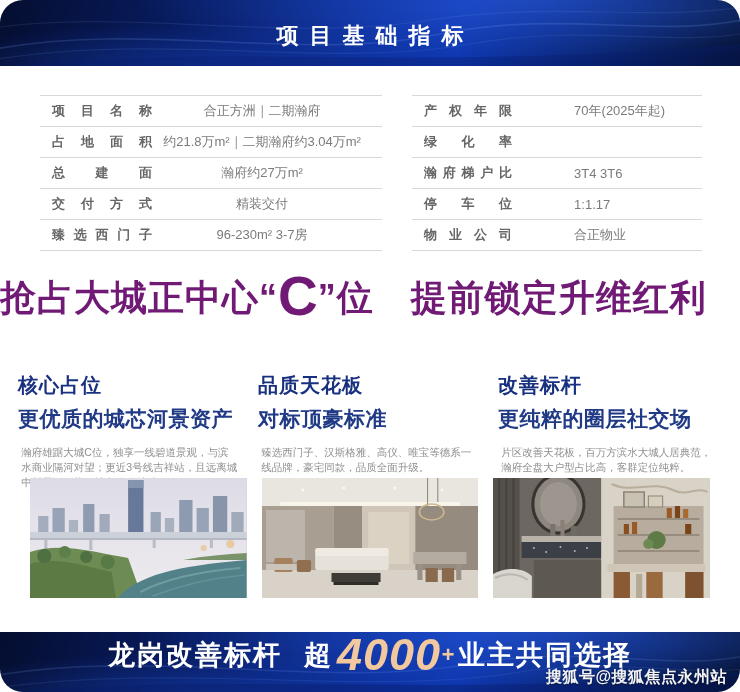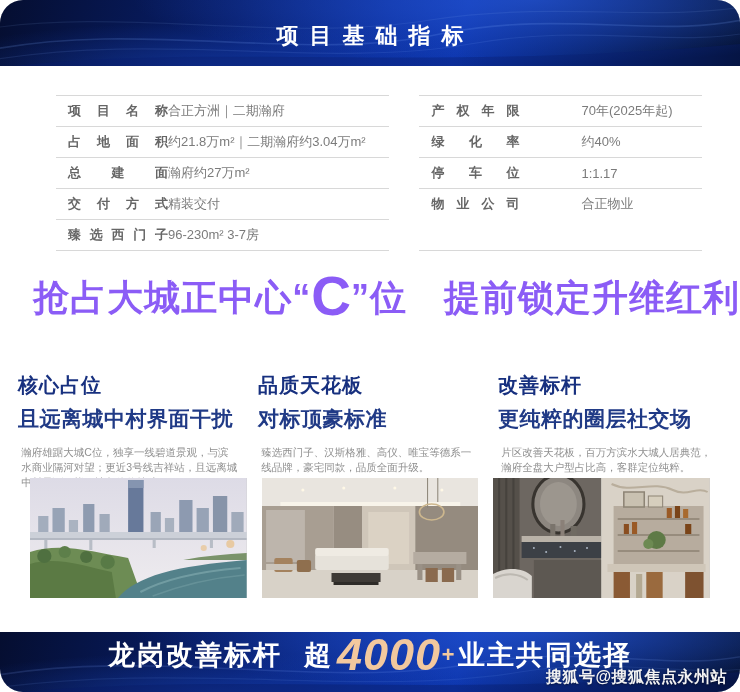--- a/index.html
+++ b/index.html
@@ -21,42 +21,42 @@
   .band-bottom { top:632px; height:60px; }
   .band svg.waves { position:absolute; inset:0; width:100%; height:100%; }
 
   .page-title {
     position:relative; z-index:2; text-align:center; margin-top:21px;
     color:#ffffff; font-size:22px; font-weight:700; letter-spacing:11px; text-indent:11px;
   }
 
   
   .spec-table {
-    position:absolute; top:95px; left:56px; right:38px;
+    position:absolute; top:95px; left:40px; right:38px;
     display:flex; gap:30px;
   }
   .spec-col { border-bottom:1px solid #d8d8d8; }
   .spec-col.left  { flex:1.18; }
   .spec-col.right { flex:1; }
   .spec-row { display:flex; align-items:center; height:31px; border-top:1px solid #d8d8d8; }
   .spec-label {
     display:inline-block; color:#666666; font-size:13px; font-weight:600;
     text-align:justify; text-align-last:justify; -moz-text-align-last:justify;
     margin-left:12px; flex:0 0 auto;
   }
   .spec-col.left  .spec-label { width:100px; }
   .spec-col.right .spec-label { width:88px; }
   .spec-value { color:#7b7b7b; font-size:13px; }
-  .spec-col.left  .spec-value { flex:1; text-align:left; padding-right:10px; }
+  .spec-col.left  .spec-value { flex:1; text-align:center; padding-right:10px; }
   .spec-col.right .spec-value { flex:1; text-align:left; padding-left:62px; }
 
   
   .headline {
-    position:absolute; top:266px; left:0; width:740px; text-align:right;
-    color:#8b5cf6; font-weight:800; font-size:36px; letter-spacing:1px;
+    position:absolute; top:266px; left:0; width:740px; text-align:left;
+    color:#701a75; font-weight:800; font-size:36px; letter-spacing:1px;
     white-space:nowrap; line-height:60px;
   }
   .headline .big-c { font-size:55px; font-weight:800; vertical-align:-5px; letter-spacing:0; }
 
   
   .features {
     position:absolute; top:372px; left:18px; right:18px;
     display:flex; gap:16px;
   }
   .feature { flex:1; }
@@ -128,39 +128,42 @@
         <span class="spec-value">96-230m² 3-7房</span>
       </div>
     </div>
     <div class="spec-col right">
       <div class="spec-row">
         <span class="spec-label">产权年限</span>
         <span class="spec-value">70年(2025年起)</span>
       </div>
       <div class="spec-row">
         <span class="spec-label">绿化率</span>
-        <span class="spec-value">约40%</span>
+      </div>
+      <div class="spec-row">
+        <span class="spec-label">瀚府梯户比</span>
+        <span class="spec-value">3T4  3T6</span>
       </div>
       <div class="spec-row">
         <span class="spec-label">停车位</span>
         <span class="spec-value">1:1.17</span>
       </div>
       <div class="spec-row">
         <span class="spec-label">物业公司</span>
         <span class="spec-value">合正物业</span>
       </div>
     </div>
   </section>
 
   <h2 class="headline"><span>抢占大城正中心“</span><span class="big-c">C</span><span>”位　提前锁定升维红利</span></h2>
 
   <section class="features">
     <div class="feature">
       <h3 class="feature-title">核心占位</h3>
-      <div class="feature-subtitle">且远离城中村界面干扰</div>
+      <div class="feature-subtitle">更优质的城芯河景资产</div>
       <p class="feature-body">瀚府雄踞大城C位，独享一线碧道景观，与滨水商业隔河对望；更近3号线吉祥站，且远离城中村界面干扰，地段价值纯粹。</p>
     </div>
     <div class="feature">
       <h3 class="feature-title">品质天花板</h3>
       <div class="feature-subtitle">对标顶豪标准</div>
       <p class="feature-body">臻选西门子、汉斯格雅、高仪、唯宝等德系一线品牌，豪宅同款，品质全面升级。</p>
     </div>
     <div class="feature">
       <h3 class="feature-title">改善标杆</h3>
       <div class="feature-subtitle">更纯粹的圈层社交场</div>

